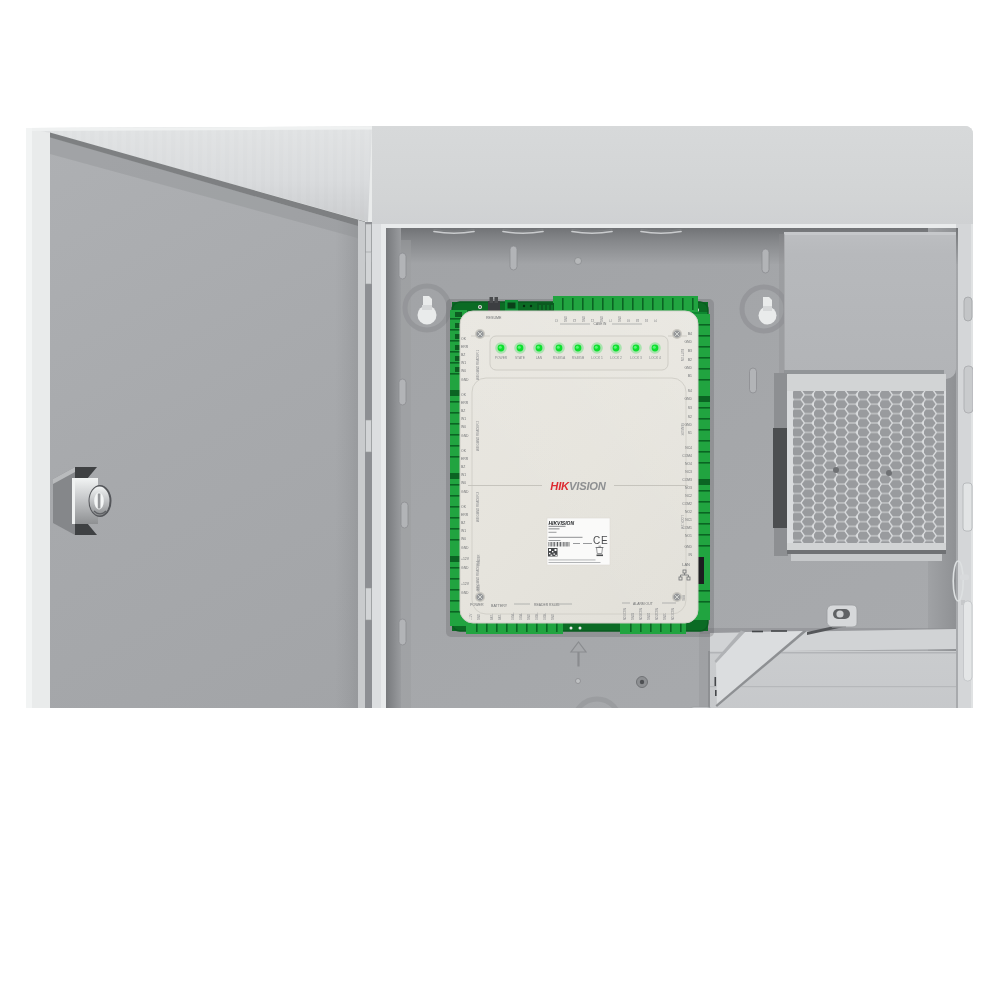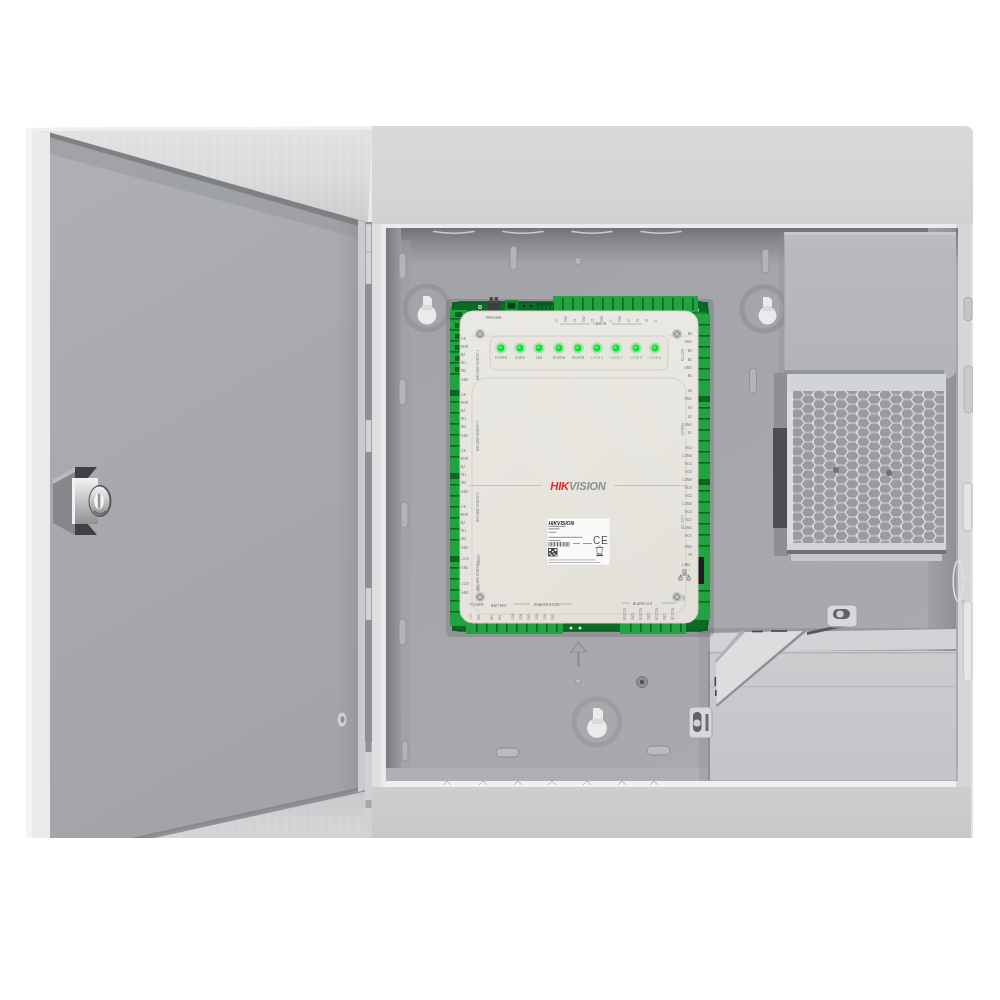--- a/index.html
+++ b/index.html
@@ -1,16 +1,16 @@
 <!DOCTYPE html>
 <html><head>
 <meta charset="utf-8">
 <style>
   html,body{margin:0;padding:0;background:#ffffff;}
-  .stage{width:1000px;height:838px;position:relative;overflow:hidden;background:#c2410c;
+  .stage{width:1000px;height:708px;position:relative;overflow:hidden;background:#c2410c;
          font-family:"Liberation Sans", sans-serif;}
   svg{display:block;}
 </style>
 </head>
 <body>
 <div class="stage">
 <svg width="1000" height="1000" viewBox="0 0 1000 1000">
 <defs>
   <linearGradient id="doorFace" x1="0" y1="0" x2="0.25" y2="1">
     <stop offset="0" stop-color="#aeb0b3"></stop>

